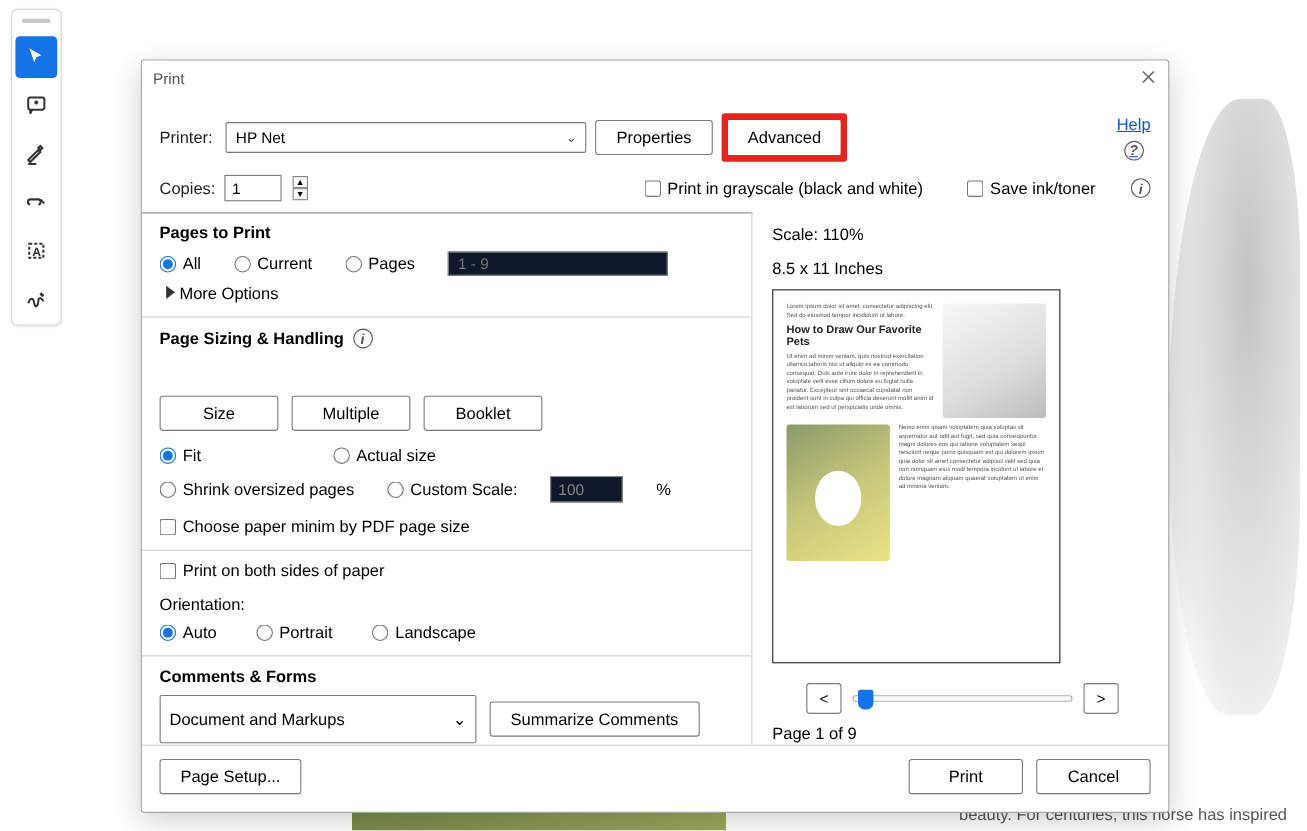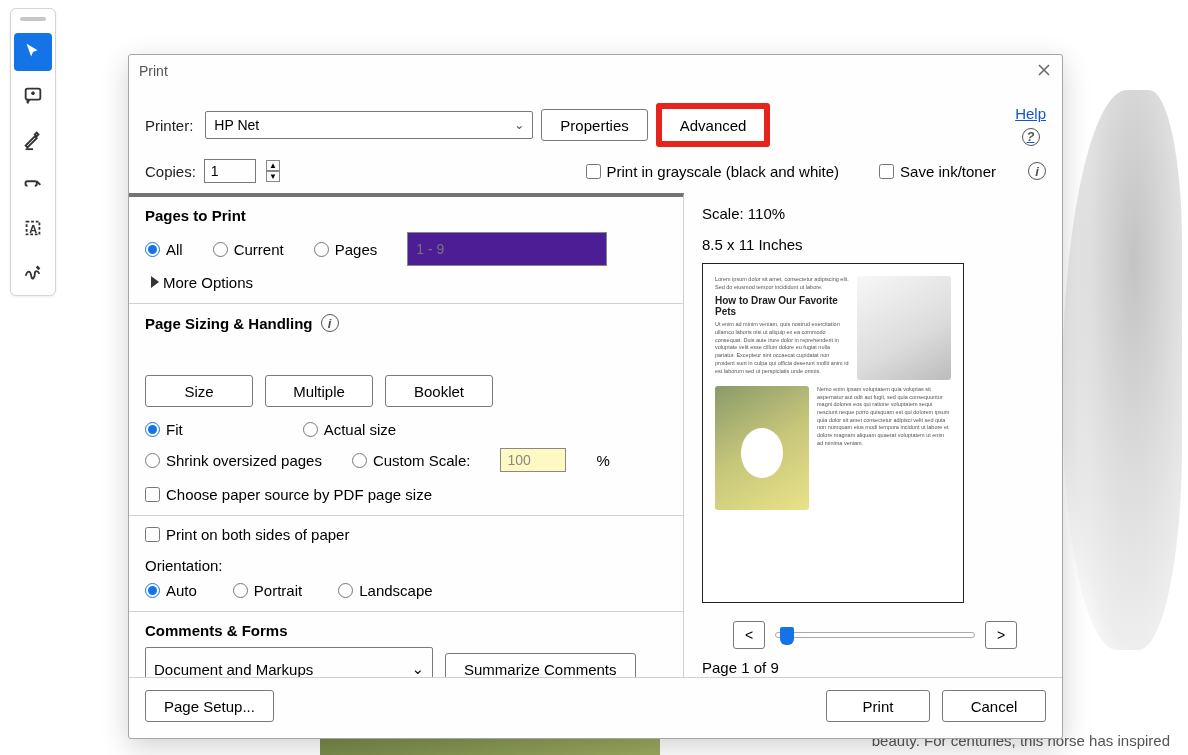--- a/index.html
+++ b/index.html
@@ -38,36 +38,36 @@
 .spin-btns button { width: 14px; height: 11px; border: 1px solid #888; background: #fafafa; font-size: 8px; line-height: 8px; padding: 0; cursor: pointer; }
 
 .check { display: flex; align-items: center; gap: 6px; font-size: 15px; cursor: pointer; }
 .check input { width: 15px; height: 15px; }
 
 .info-icon { width: 18px; height: 18px; border: 1.5px solid #555; border-radius: 50%; font-size: 13px; display: inline-flex; align-items: center; justify-content: center; color: #555; font-style: italic; font-weight: bold; }
 
 .help-link { margin-left: auto; color: #1155cc; font-size: 15px; text-decoration: underline; cursor: pointer; display:flex; align-items:center; gap:6px;flex-direction:column; }
 
 .body { display: flex; flex: 1; overflow: hidden; }
-.left { flex: 0 0 555px; border-top: 4px solid #737373; border-right: 1px solid #d0d0d0; overflow-y: auto; }
+.left { flex: 0 0 555px; border-top: 1px solid #737373; border-right: 1px solid #d0d0d0; overflow-y: auto; }
 .right { flex: 1; padding: 12px 14px 0 18px; display: flex; flex-direction: column; align-items: flex-start; }
 
 .section { border-bottom: 1px solid #d0d0d0; padding: 10px 16px 12px 16px; }
 .section h4 { font-size: 15px; font-weight: 700; margin-bottom: 8px; display:flex; align-items:center; gap:8px; }
 .radio-row { display: flex; align-items: center; gap: 30px; font-size: 15px; margin-top: 4px; }
 .radio { display: flex; align-items: center; gap: 6px; cursor: pointer; }
 .radio input { width: 15px; height: 15px; accent-color: #1473e6; }
-.pages-range { border: 1px solid #888; background: #4c1d95; color: #888; width: 200px; height: 34px; padding: 0 8px; font-size: 14px; }
+.pages-range { border: 1px solid #888; background: #0f172a; color: #888; width: 200px; height: 22px; padding: 0 8px; font-size: 14px; }
 .tri { display:inline-block; width:0; height:0; border-top:6px solid transparent; border-bottom:6px solid transparent; border-left:8px solid #333; margin-right:4px; }
 .more-opt { font-size: 15px; margin-top: 8px; margin-left: 6px; cursor: pointer; }
 
 .btn-group { display: flex; gap: 12px; margin-top: 8px; }
 .btn-group .btn { width: 108px; margin-top: 35px; }
 
-.tiny-input { border: 1px solid #888; background: #fef9c3; color: #888; width: 66px; height: 24px; padding: 0 6px; font-size: 14px; }
+.tiny-input { border: 1px solid #888; background: #0f172a; color: #888; width: 66px; height: 24px; padding: 0 6px; font-size: 14px; }
 
 
 .scale { align-self: flex-start; font-size: 15px; }
 .paper-size { font-size: 15px; margin-top: 14px; }
 .preview { margin-top: 10px; border: 1px solid #222; width: 262px; height: 340px; background: #fff; padding: 12px; display:flex; flex-direction:column; gap:6px; }
 .pv-text { font-size: 5.5px; color: #555; line-height: 1.4; }
 .pv-title { font-size: 10px; font-weight: bold; color: #222; margin: 4px 0; }
 .pv-row { display:flex; gap:8px; }
 .pv-col { flex:1; }
 .pv-img { background: #e0e0e0; border-radius: 3px; }
@@ -238,21 +238,21 @@
             </label>
           <label class="radio">
               <input type="radio" name="sz" style="">
               <span>Custom Scale:</span>
             </label>
           <input class="tiny-input" value="100" style="">
           <span>%</span>
         </div>
         <label class="check" style="margin-top:14px;">
             <input type="checkbox" style="">
-            <span>Choose paper source by PDF page size</span>
+            <span>Choose paper minim by PDF page size</span>
           </label>
       </div>
 
       <div class="section">
         <label class="check">
             <input type="checkbox" style="">
             <span>Print on both sides of paper</span>
           </label>
         <div style="margin-top:14px; font-size:15px;">Orientation:</div>
         <div class="radio-row" style="margin-top:8px; gap:36px;">

